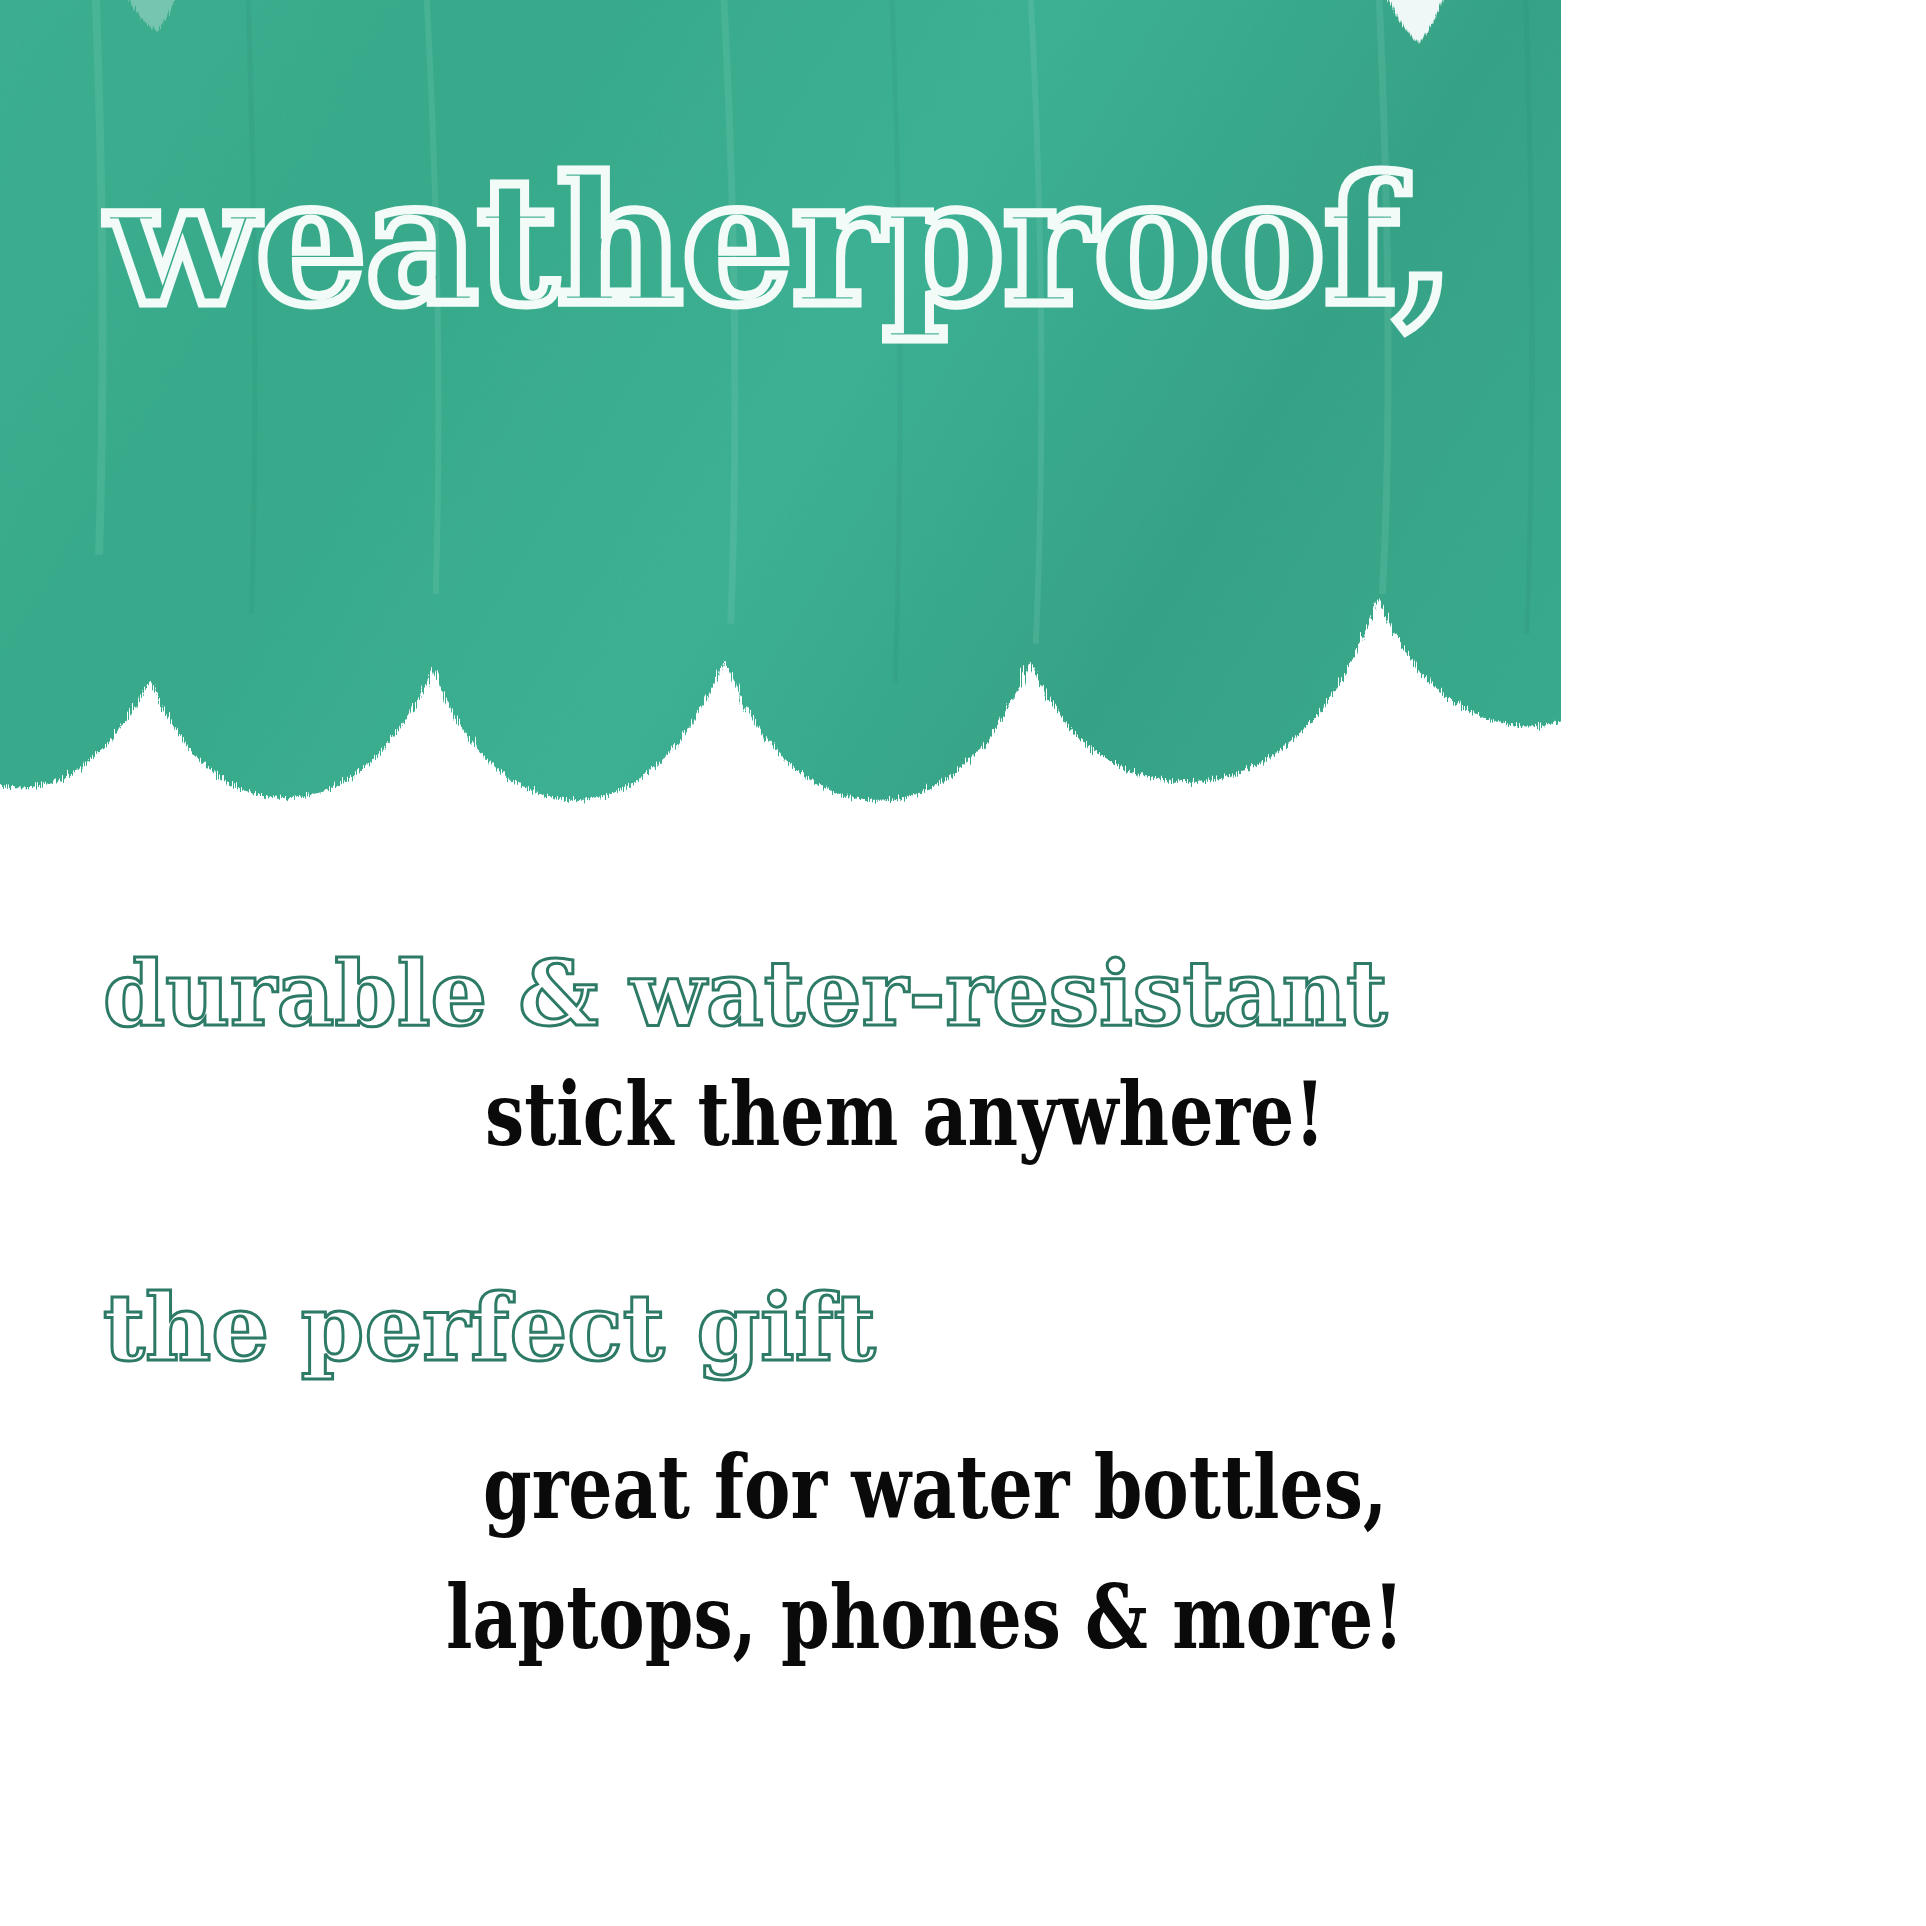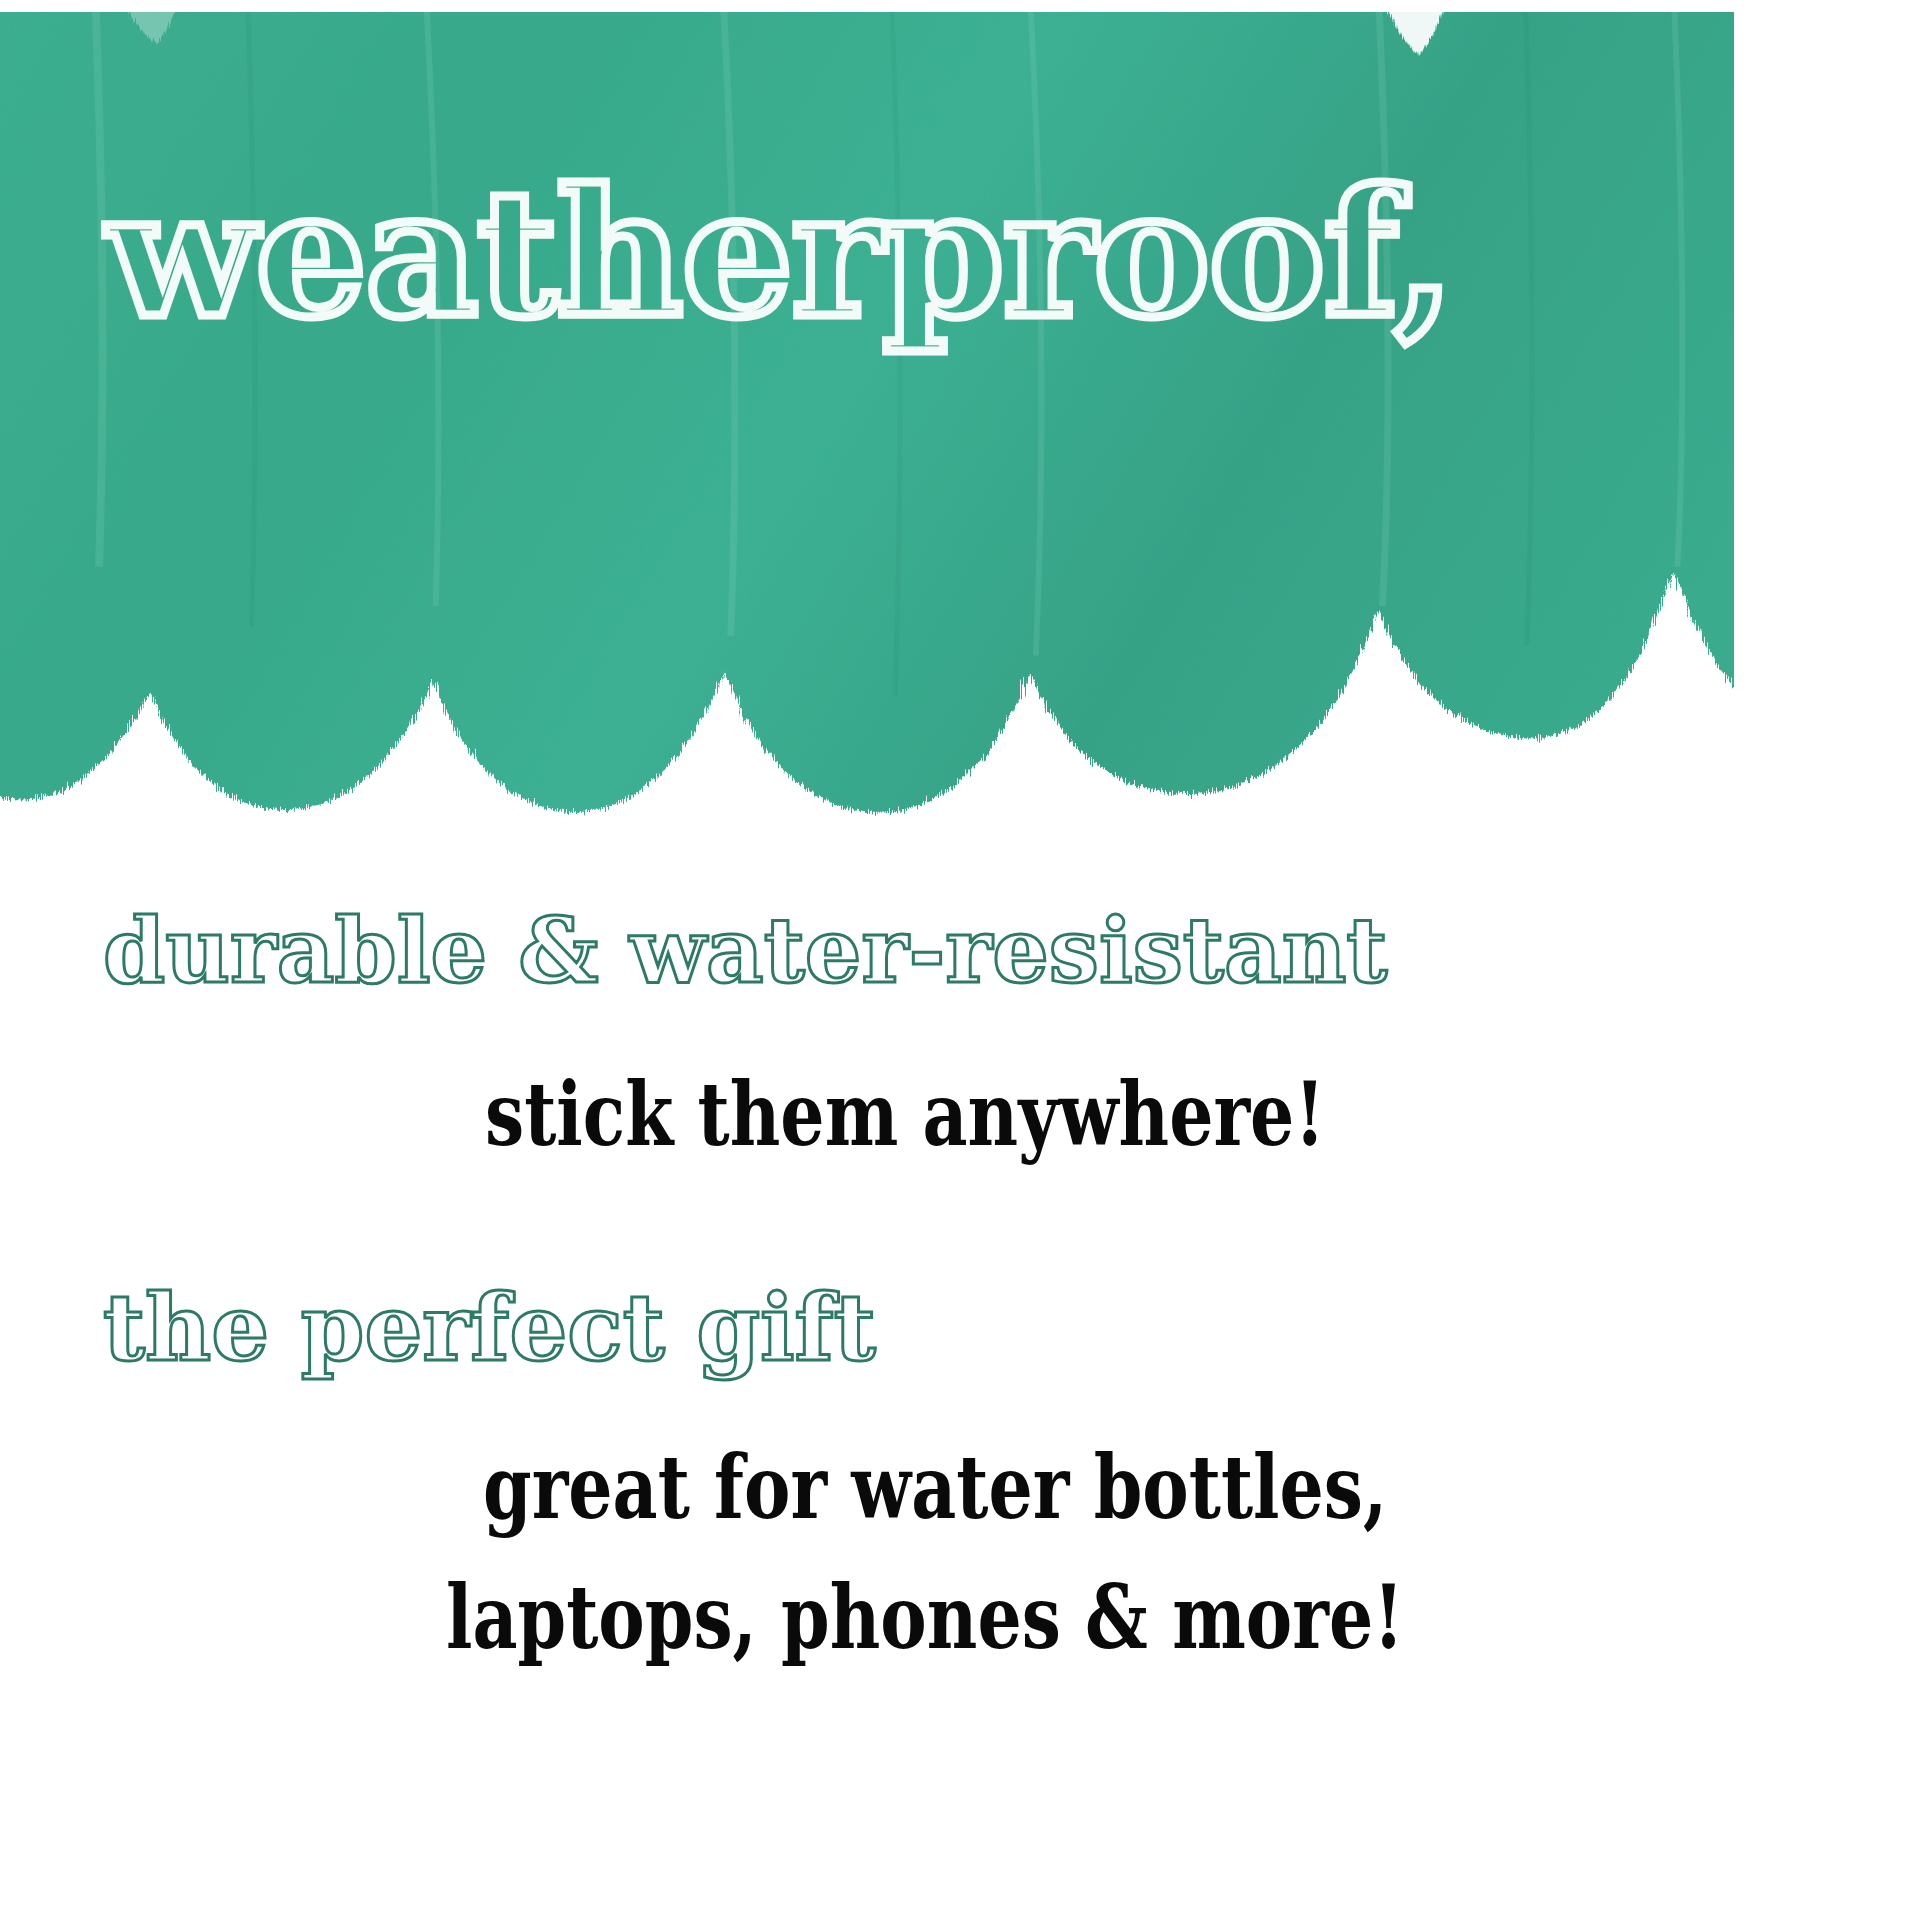--- a/index.html
+++ b/index.html
@@ -19,24 +19,25 @@
     width: 1927px;
     height: 1927px;
     background: #ffffff;
     overflow: hidden;
   }
 
   
   #banner-wrap {
     position: absolute;
     left: 0;
-    top: 12px;
-    width: 1734px;
+    top: 0;
+    width: 1538px;
     height: 812px;
     overflow: hidden;
+    padding-left: 23px;
   }
   #banner-svg {
     position: absolute;
     left: 0;
     top: 0;
     width: 1927px;
     height: 812px;
     display: block;
   }
 
@@ -187,21 +188,21 @@
       </g>
     </svg>
 
     <div id="headline">
       <div class="headline-line line1" style="-webkit-text-stroke-color: rgb(243, 251, 248);">weatherproof,</div>
     </div>
   </div>
 
   <div id="body-copy">
 
-    <div class="feature-head" id="feat1-head" style="-webkit-text-stroke-color: rgb(45, 122, 102); font-size: 89px;">durable &amp; water-resistant</div>
+    <div class="feature-head" id="feat1-head" style="-webkit-text-stroke-color: rgb(45, 122, 102); font-size: 89px; margin-top: 43px;">durable &amp; water-resistant</div>
     <div class="feature-sub" id="feat1-sub" style="color: rgb(10, 10, 10);">stick them anywhere!</div>
 
     <div class="feature-head" id="feat2-head" style="-webkit-text-stroke-color: rgb(45, 122, 102);">the perfect gift</div>
     <div class="feature-sub" id="feat2-sub-1" style="color: rgb(10, 10, 10);">great for water bottles,</div>
     <div class="feature-sub" id="feat2-sub-2" style="color: rgb(10, 10, 10);">laptops, phones &amp; more!</div>
   </div>
 
 </div>
 
 

